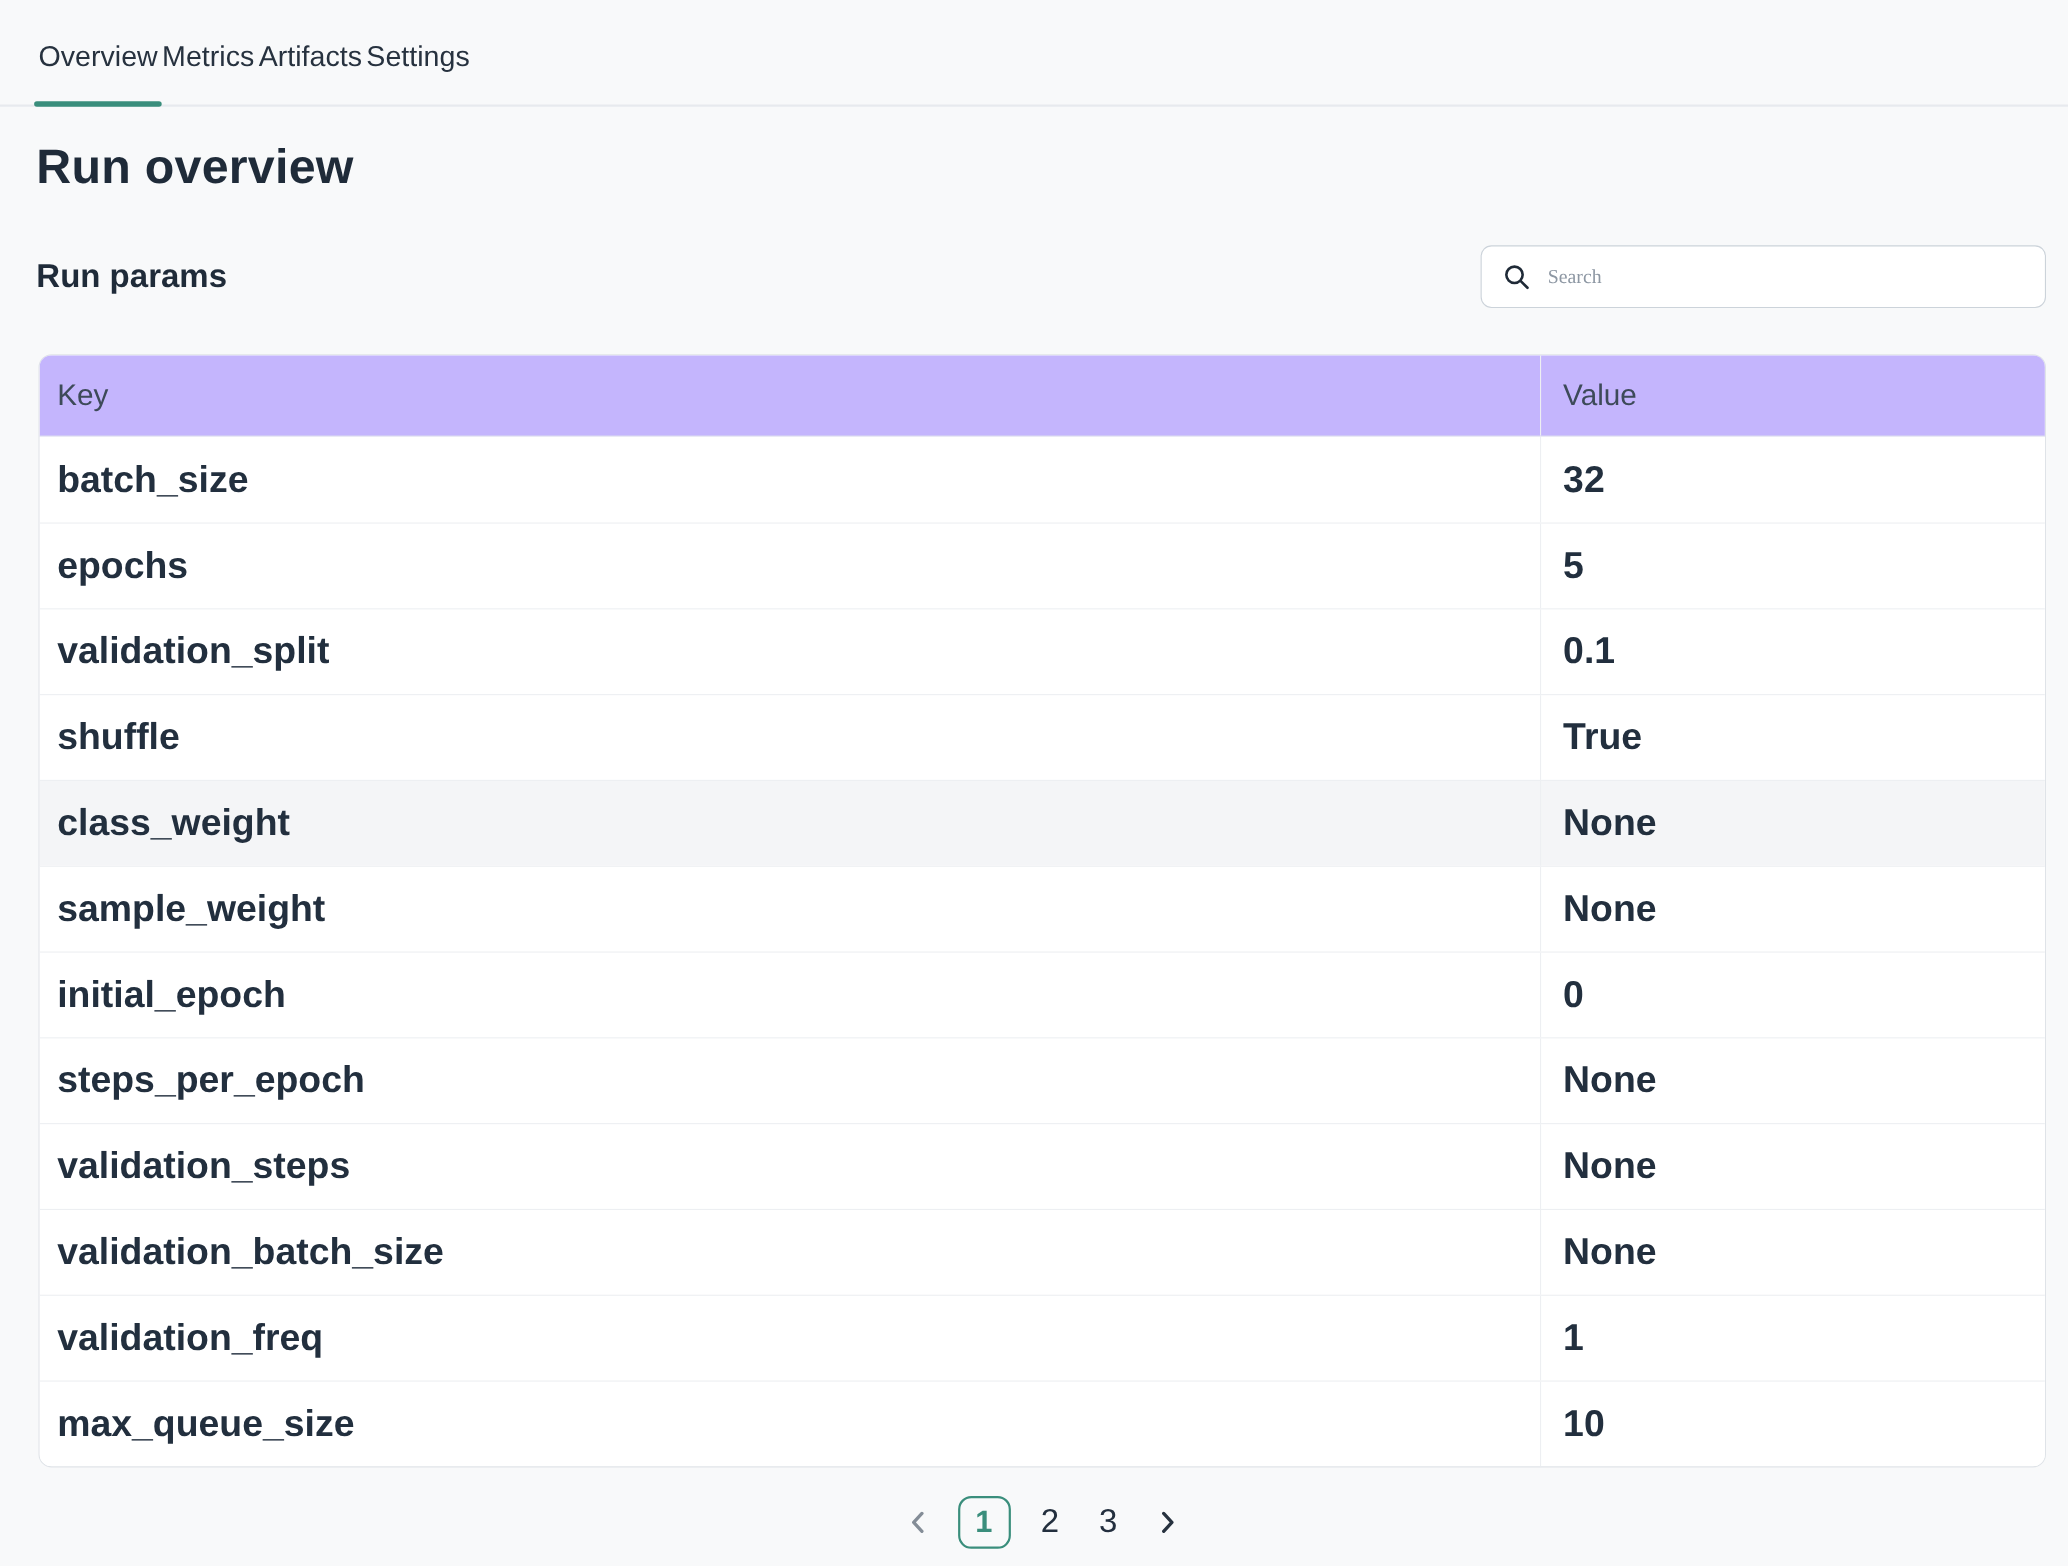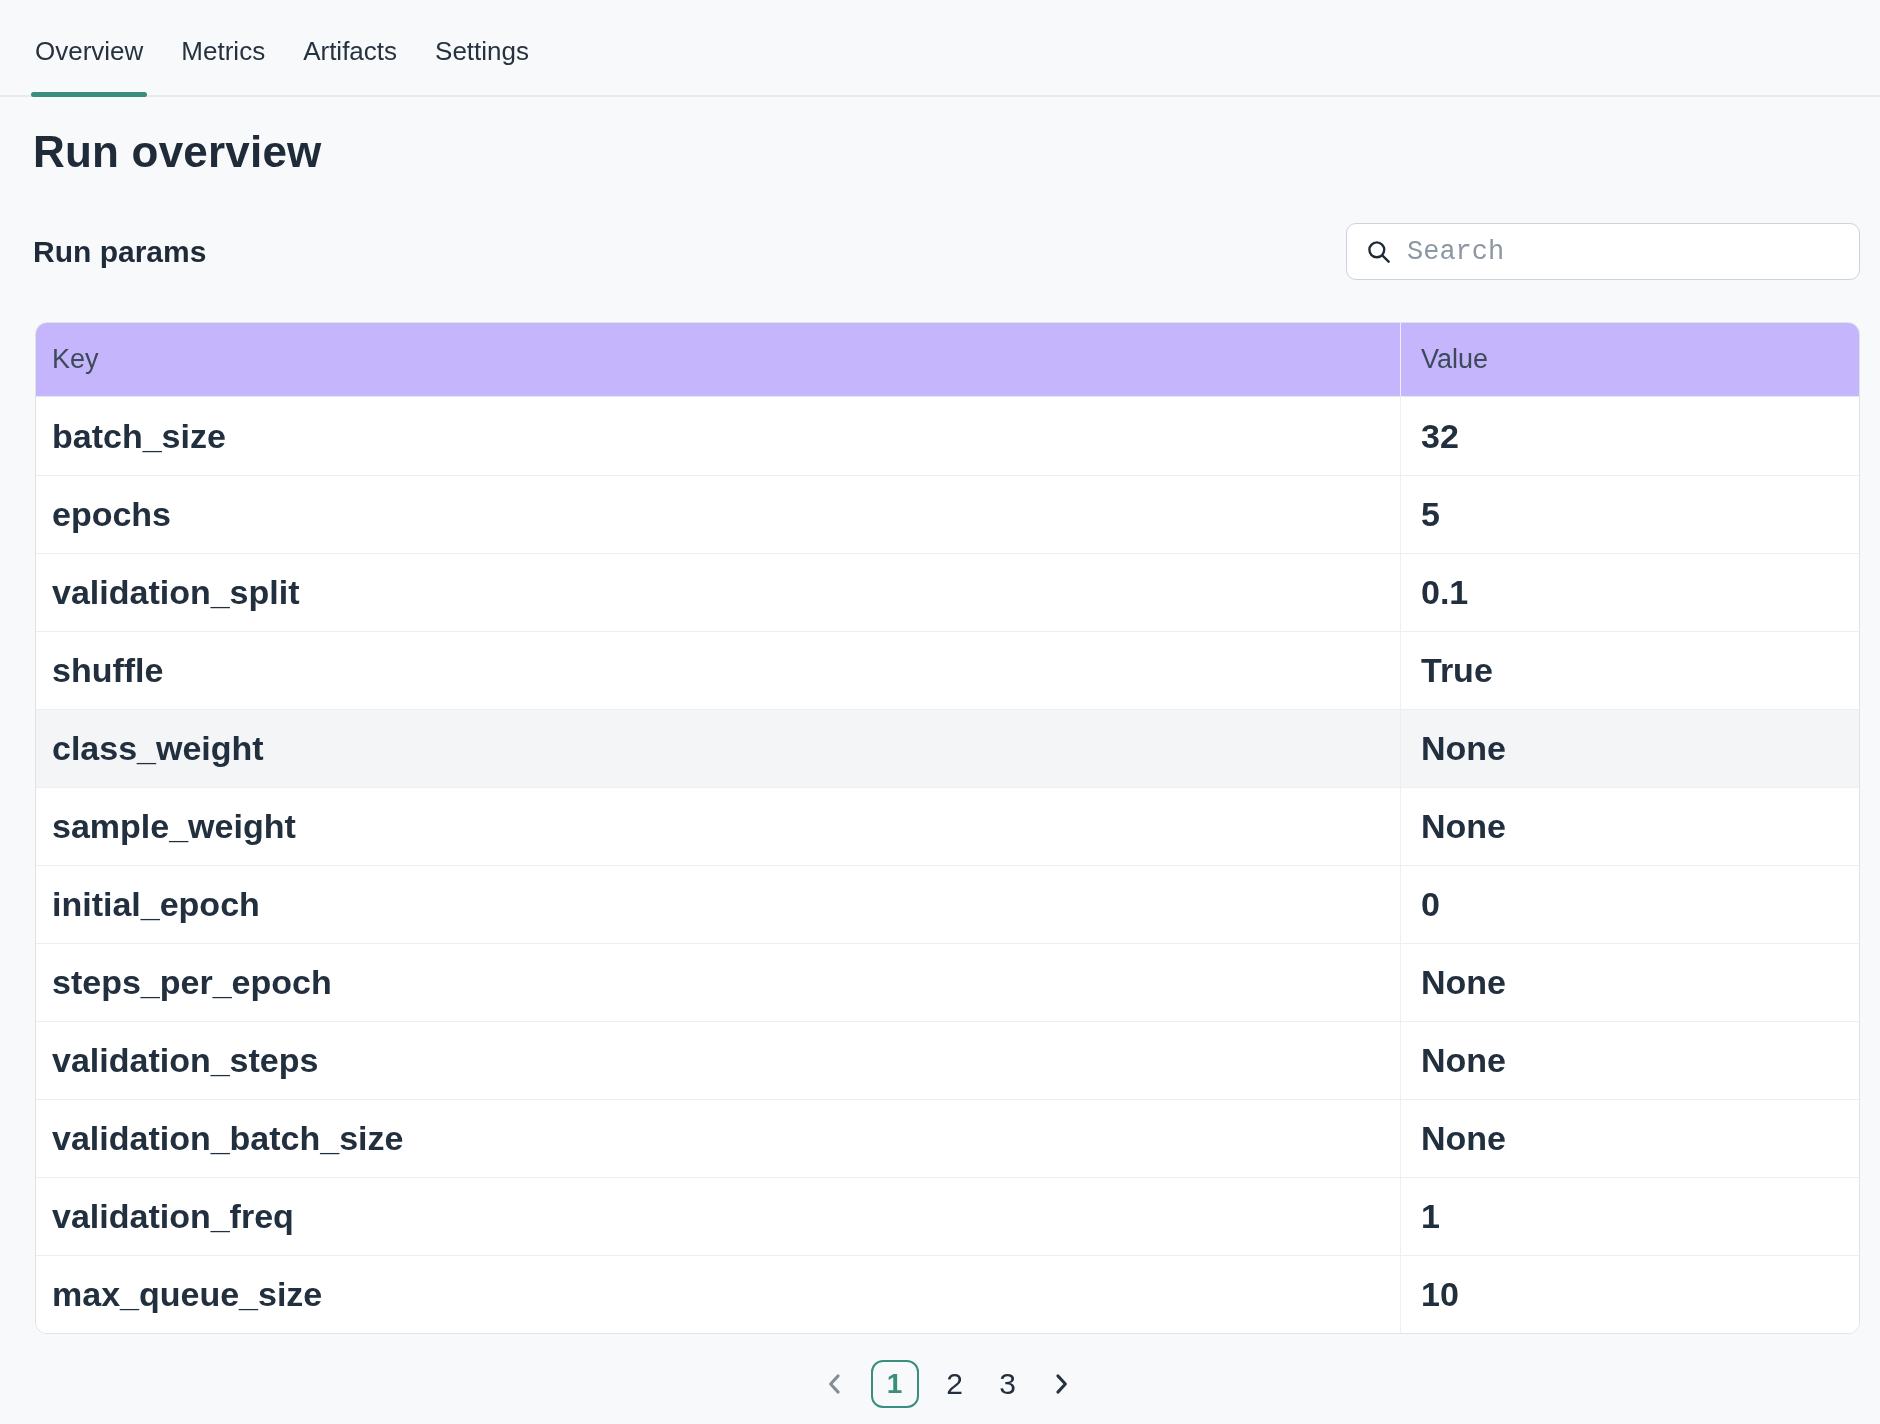--- a/index.html
+++ b/index.html
@@ -17,21 +17,21 @@
   html,body{margin:0;padding:0;}
   body{
     width:1880px;height:1424px;overflow:hidden;
     background:var(--page-bg);
     font-family:"Liberation Sans", sans-serif;
     color:var(--text-dark);
     -webkit-font-smoothing:antialiased;
   }
   
   .tabbar{
-    display:flex;gap:34px;
+    display:flex;
     padding:36px 0 0 33px;
     border-bottom:2px solid var(--border-soft);
   }
   .tab{
     font-size:26px;font-weight:500;color:#27323f;
     padding:0 2px 28px 2px;position:relative;cursor:pointer;white-space:nowrap;
   }
   .tab.active::after{
     content:"";position:absolute;left:-2px;right:-2px;bottom:-2px;height:5px;
     background:var(--teal);border-radius:3px;
@@ -48,22 +48,22 @@
   .section-title{font-size:30px;font-weight:700;color:#1f2b39;}
   
   .searchbox{
     width:514px;height:57px;background:#fff;
     border:1.5px solid #ccd3da;border-radius:10px;
     display:flex;align-items:center;gap:13px;padding:0 18px;
   }
   .searchbox .mag{width:27px;height:27px;flex:0 0 auto;color:#1f2a37;display:flex;}
   .searchbox input{
     border:none;outline:none;background:transparent;flex:1;
-    font-family:Liberation Mono, monospace;
-    font-size:27px;color:var(--text-dark);
+    font-family:Liberation Serif, serif;
+    font-size:18px;color:var(--text-dark);
   }
   .searchbox input::placeholder{color:var(--muted);opacity:1;}
   
   .ptable{
     margin:42px 20px 0 35px;background:#fff;
     border:1px solid var(--border-table);border-radius:12px;overflow:hidden;
   }
   .thead{
     display:flex;height:74px;background:#c4b5fd;
     border-bottom:1px solid #e4e8ec;

